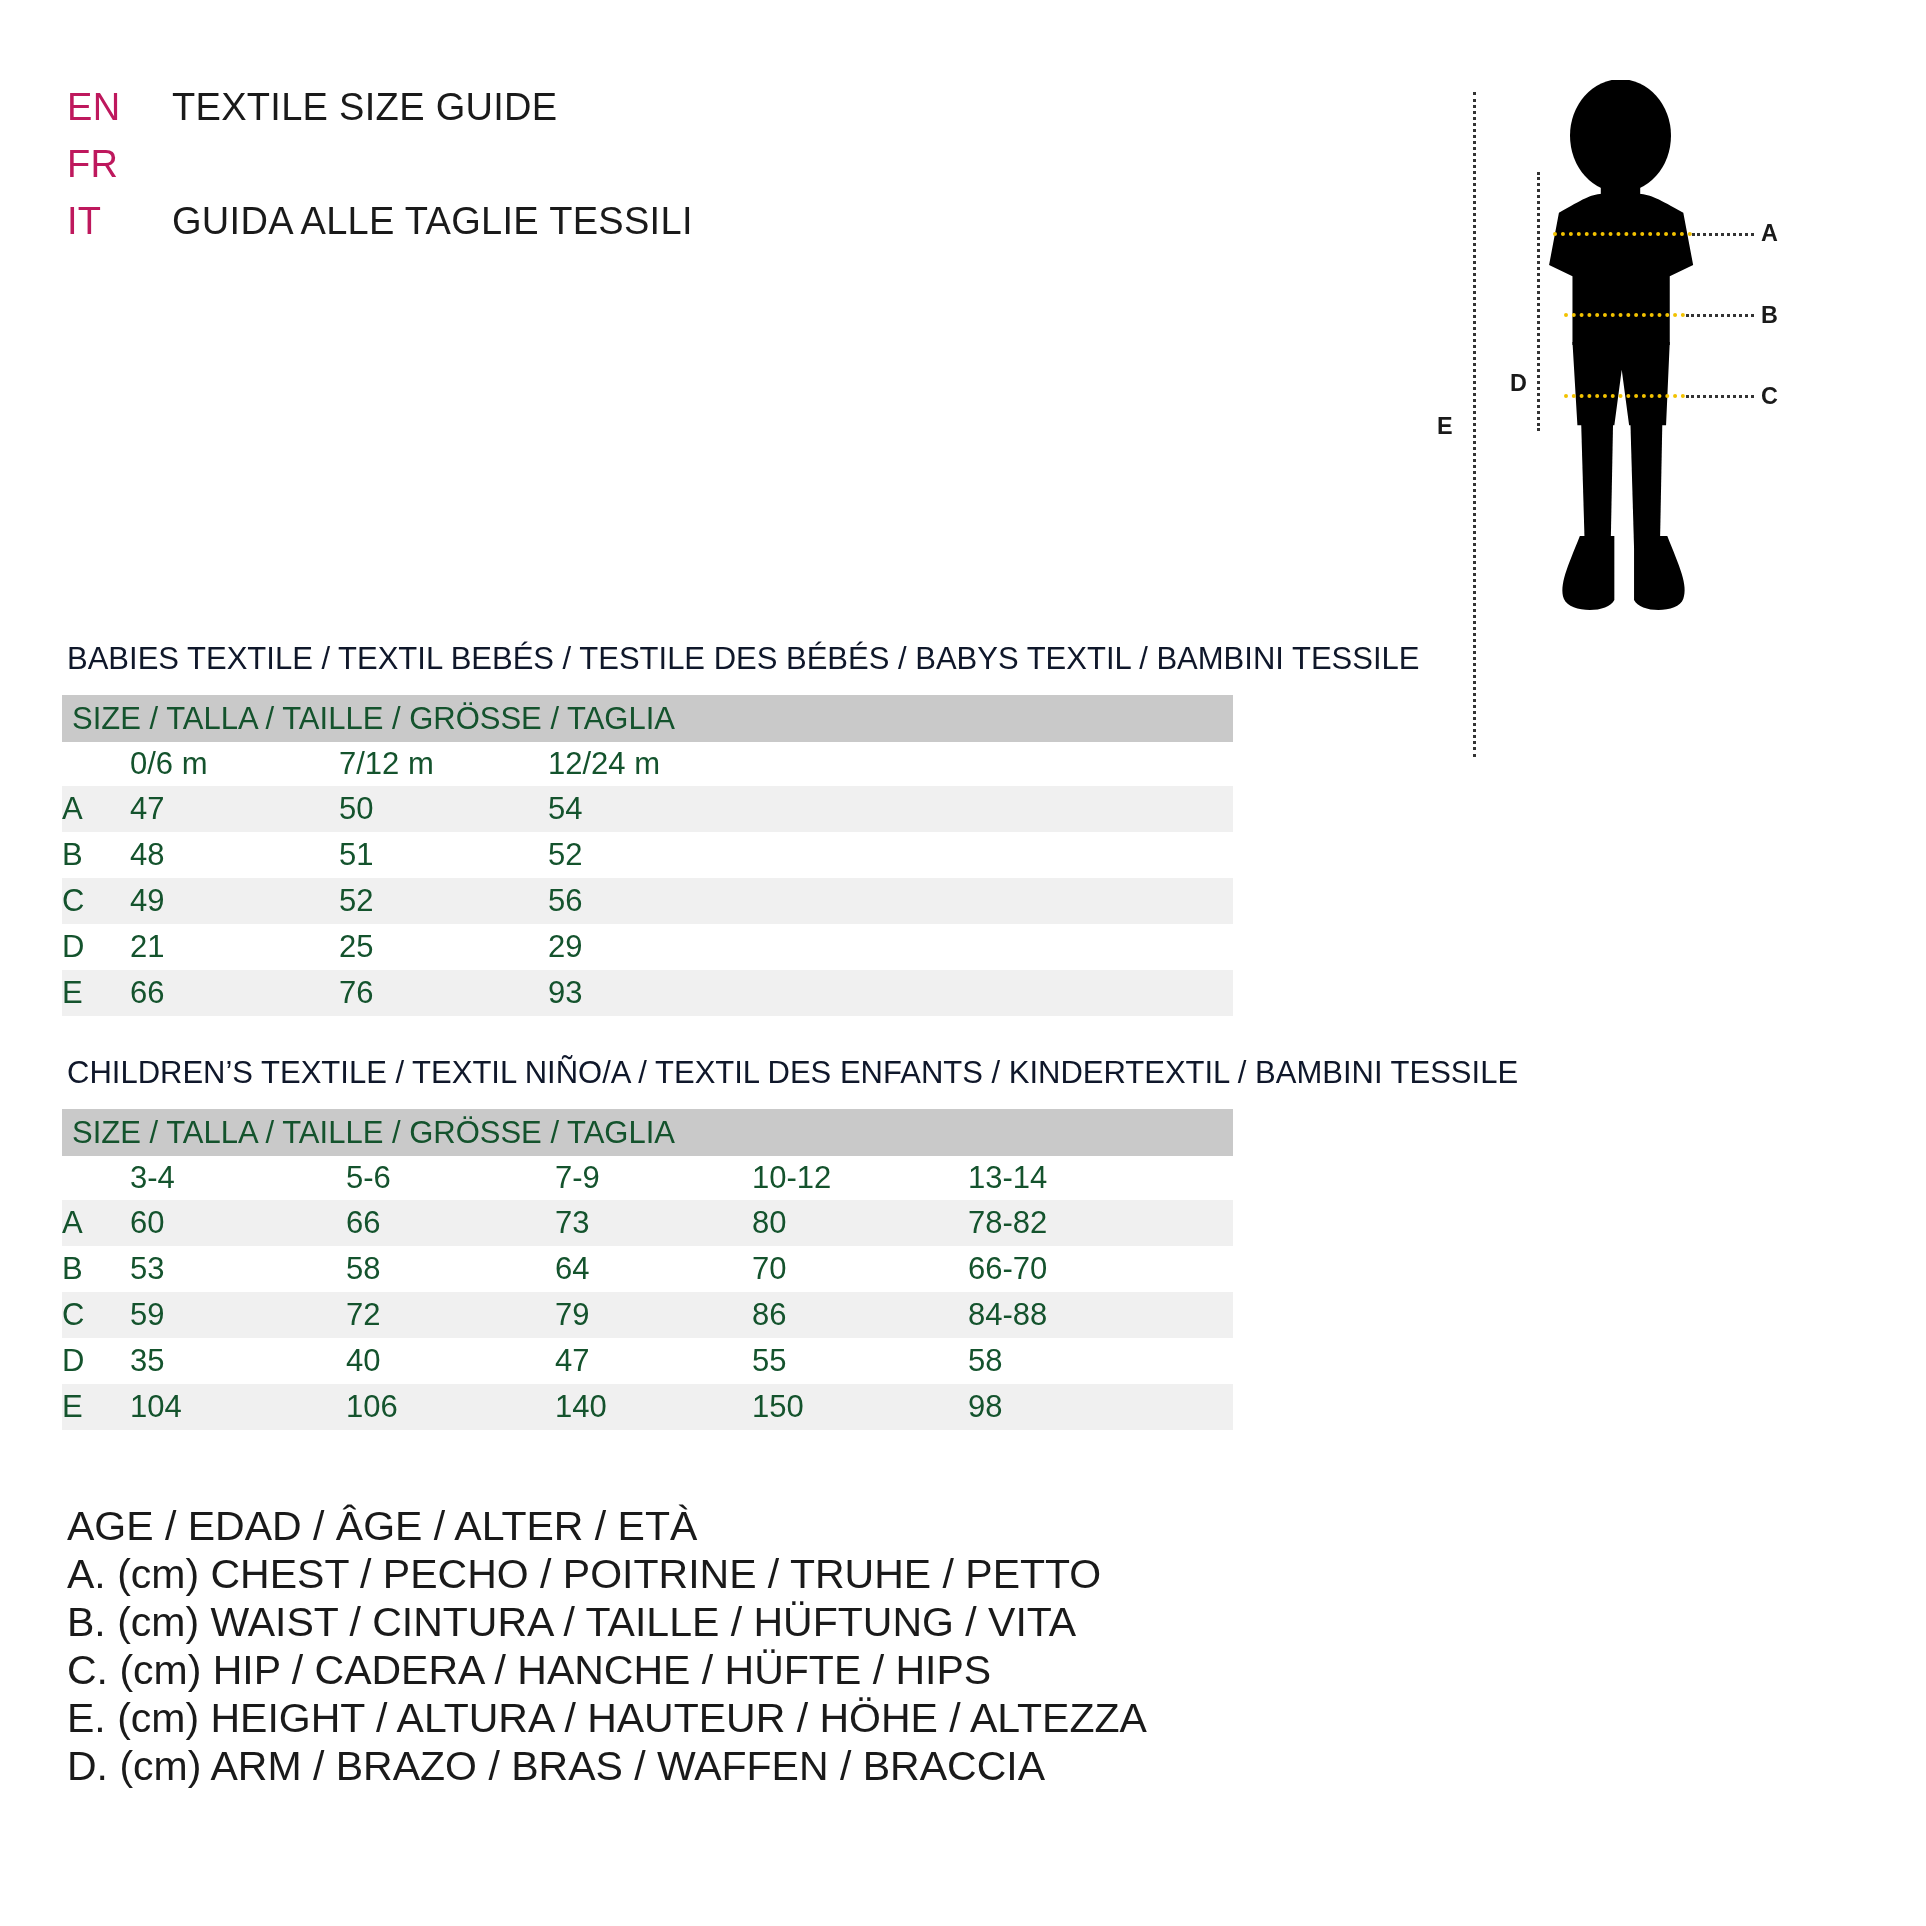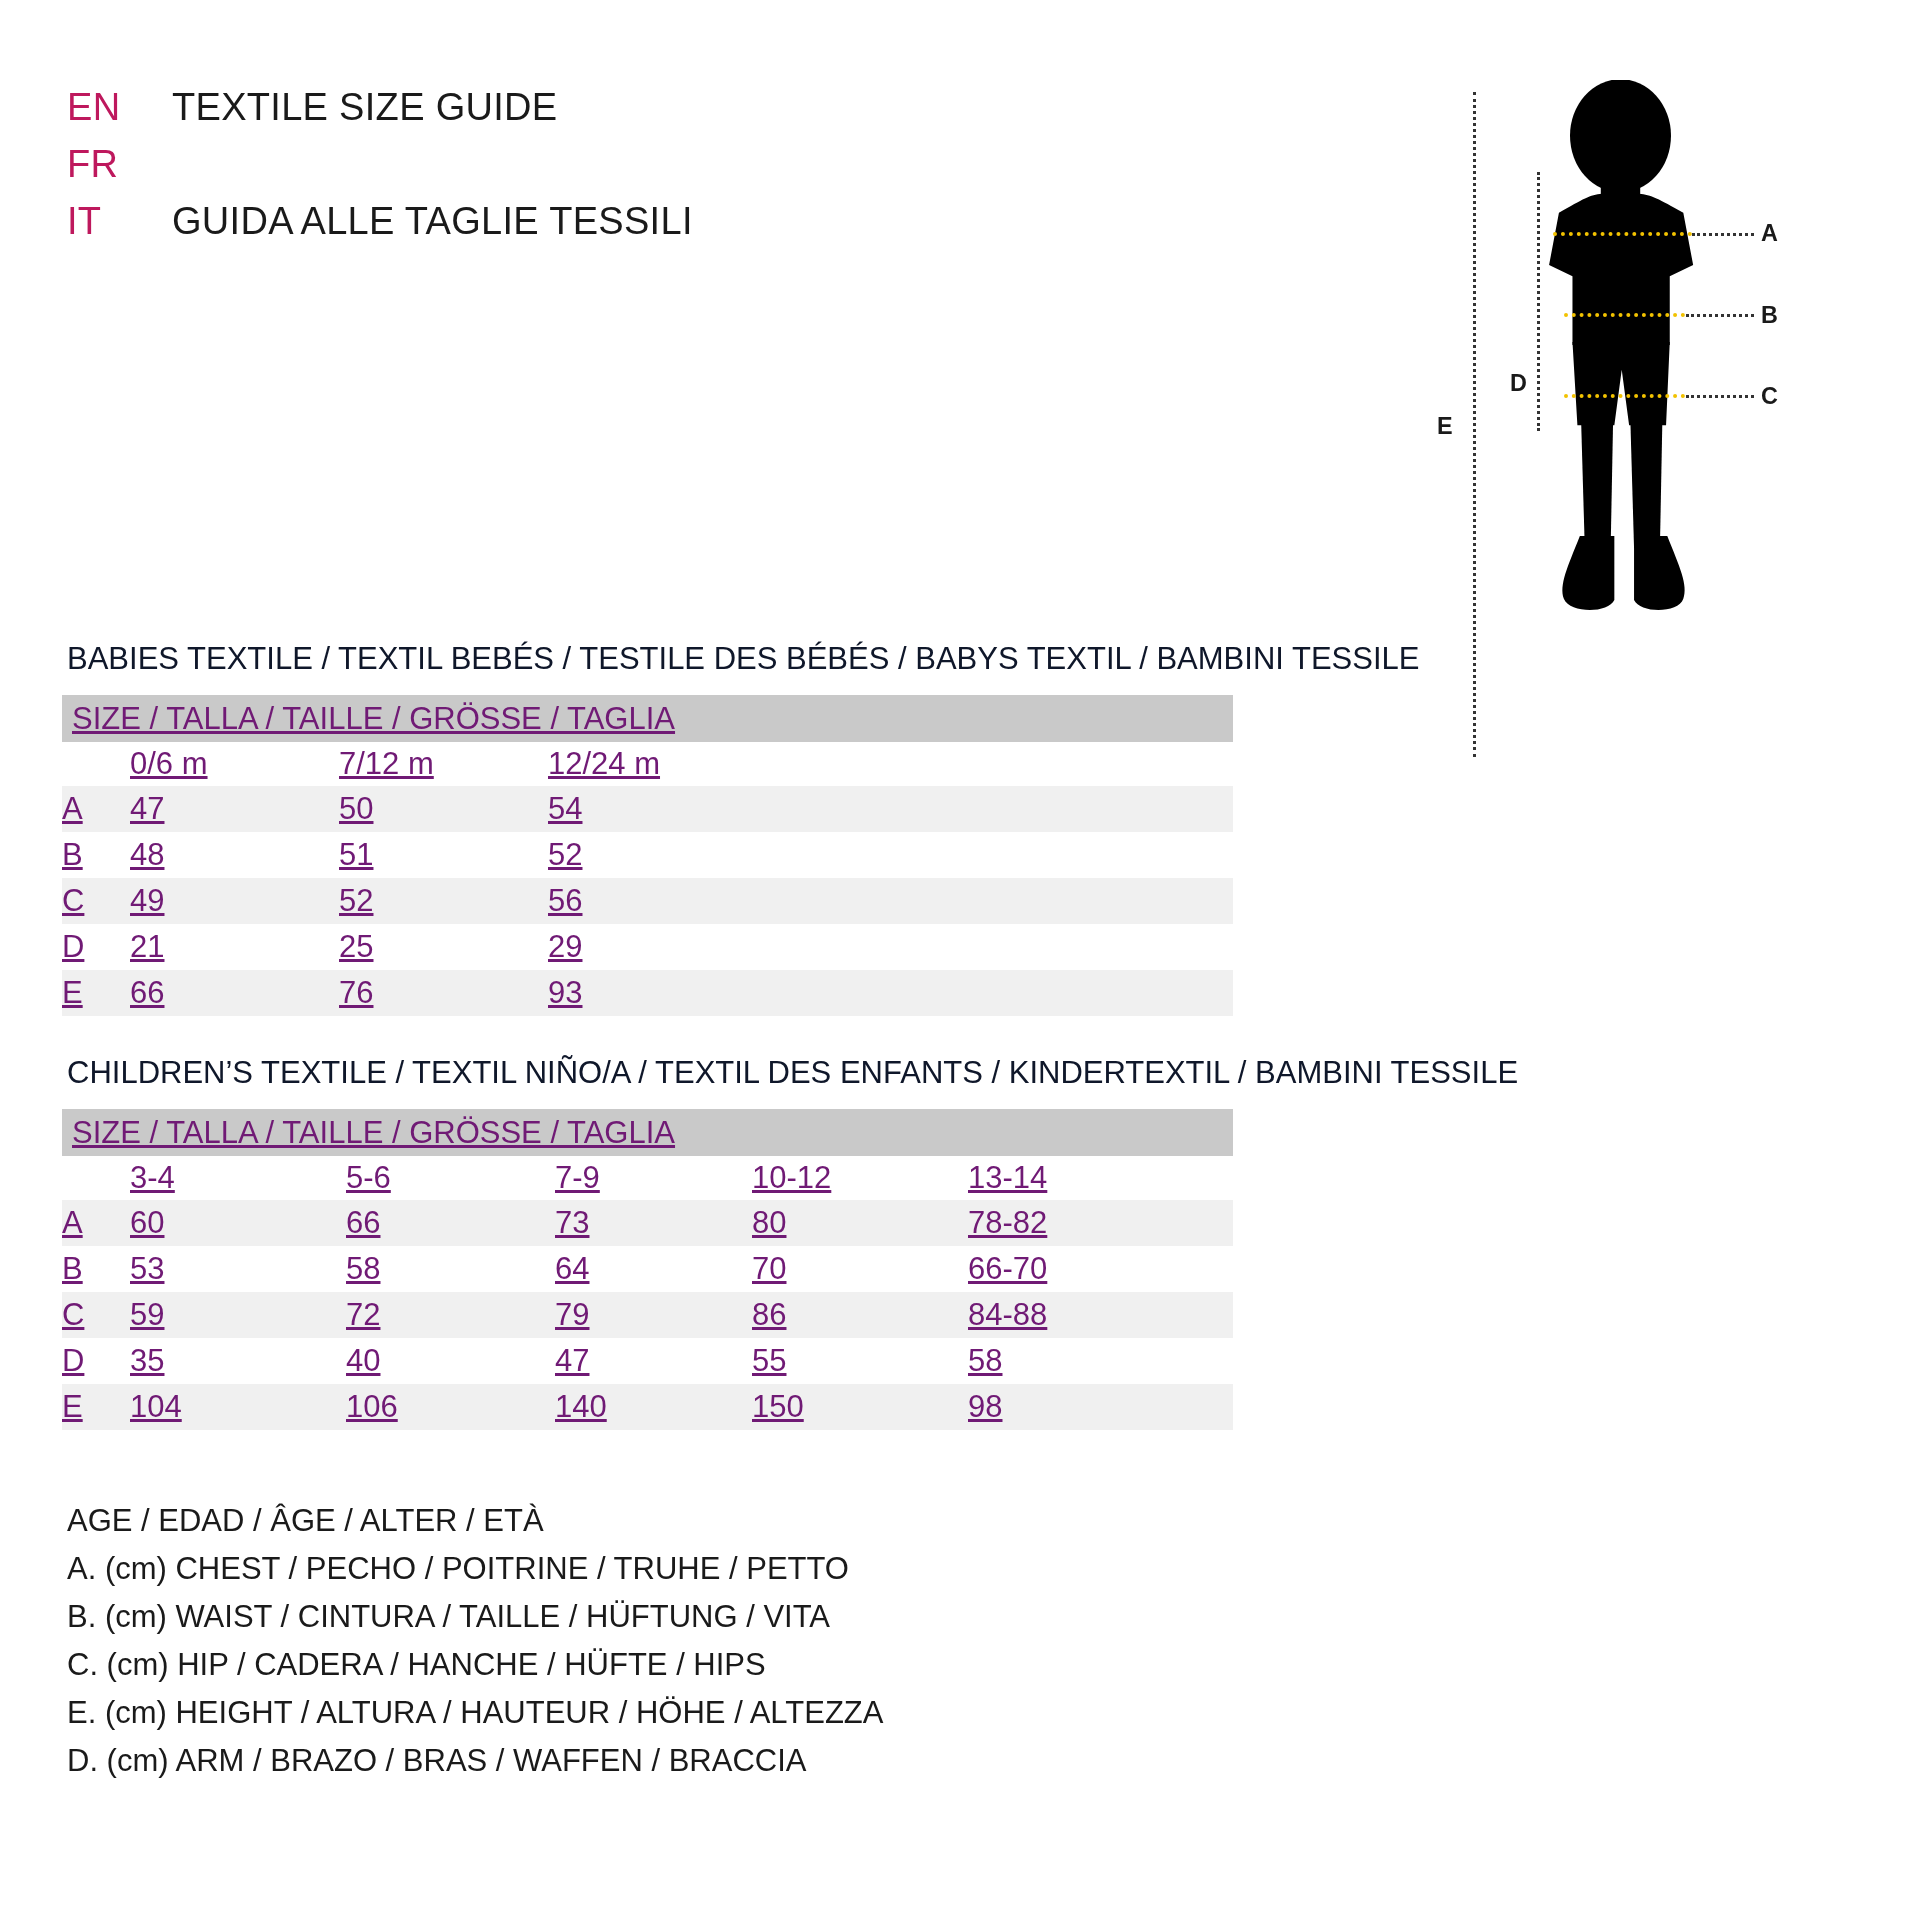--- a/index.html
+++ b/index.html
@@ -78,22 +78,21 @@
     font-size: 31px;
     color: #0f172a;
     white-space: nowrap;
   }
 
   
   table.size-table {
     position: absolute;
     border-collapse: collapse;
     font-size: 31px;
-    color: #701a75;
-    text-decoration: underline;
+    color: #14532d;
   }
   table.size-table td, table.size-table th {
     padding: 0;
     text-align: left;
     font-weight: normal;
   }
   tr.header-row td {
     background: #c9c9c9;
     height: 47px;
     font-size: 31px;
@@ -120,21 +119,21 @@
     padding-left: 6.2px;
   }
 
   
   #legend {
     position: absolute;
     left: 67px;
     top: 1503px;
   }
   .legend-row {
-    font-size: 31px;
+    font-size: 41px;
     color: #1a1a1a;
     height: 48px;
     white-space: nowrap;
   }
 </style>
 </head>
 <body>
 
 <div id="lang-header">
   <div class="lang-row">

